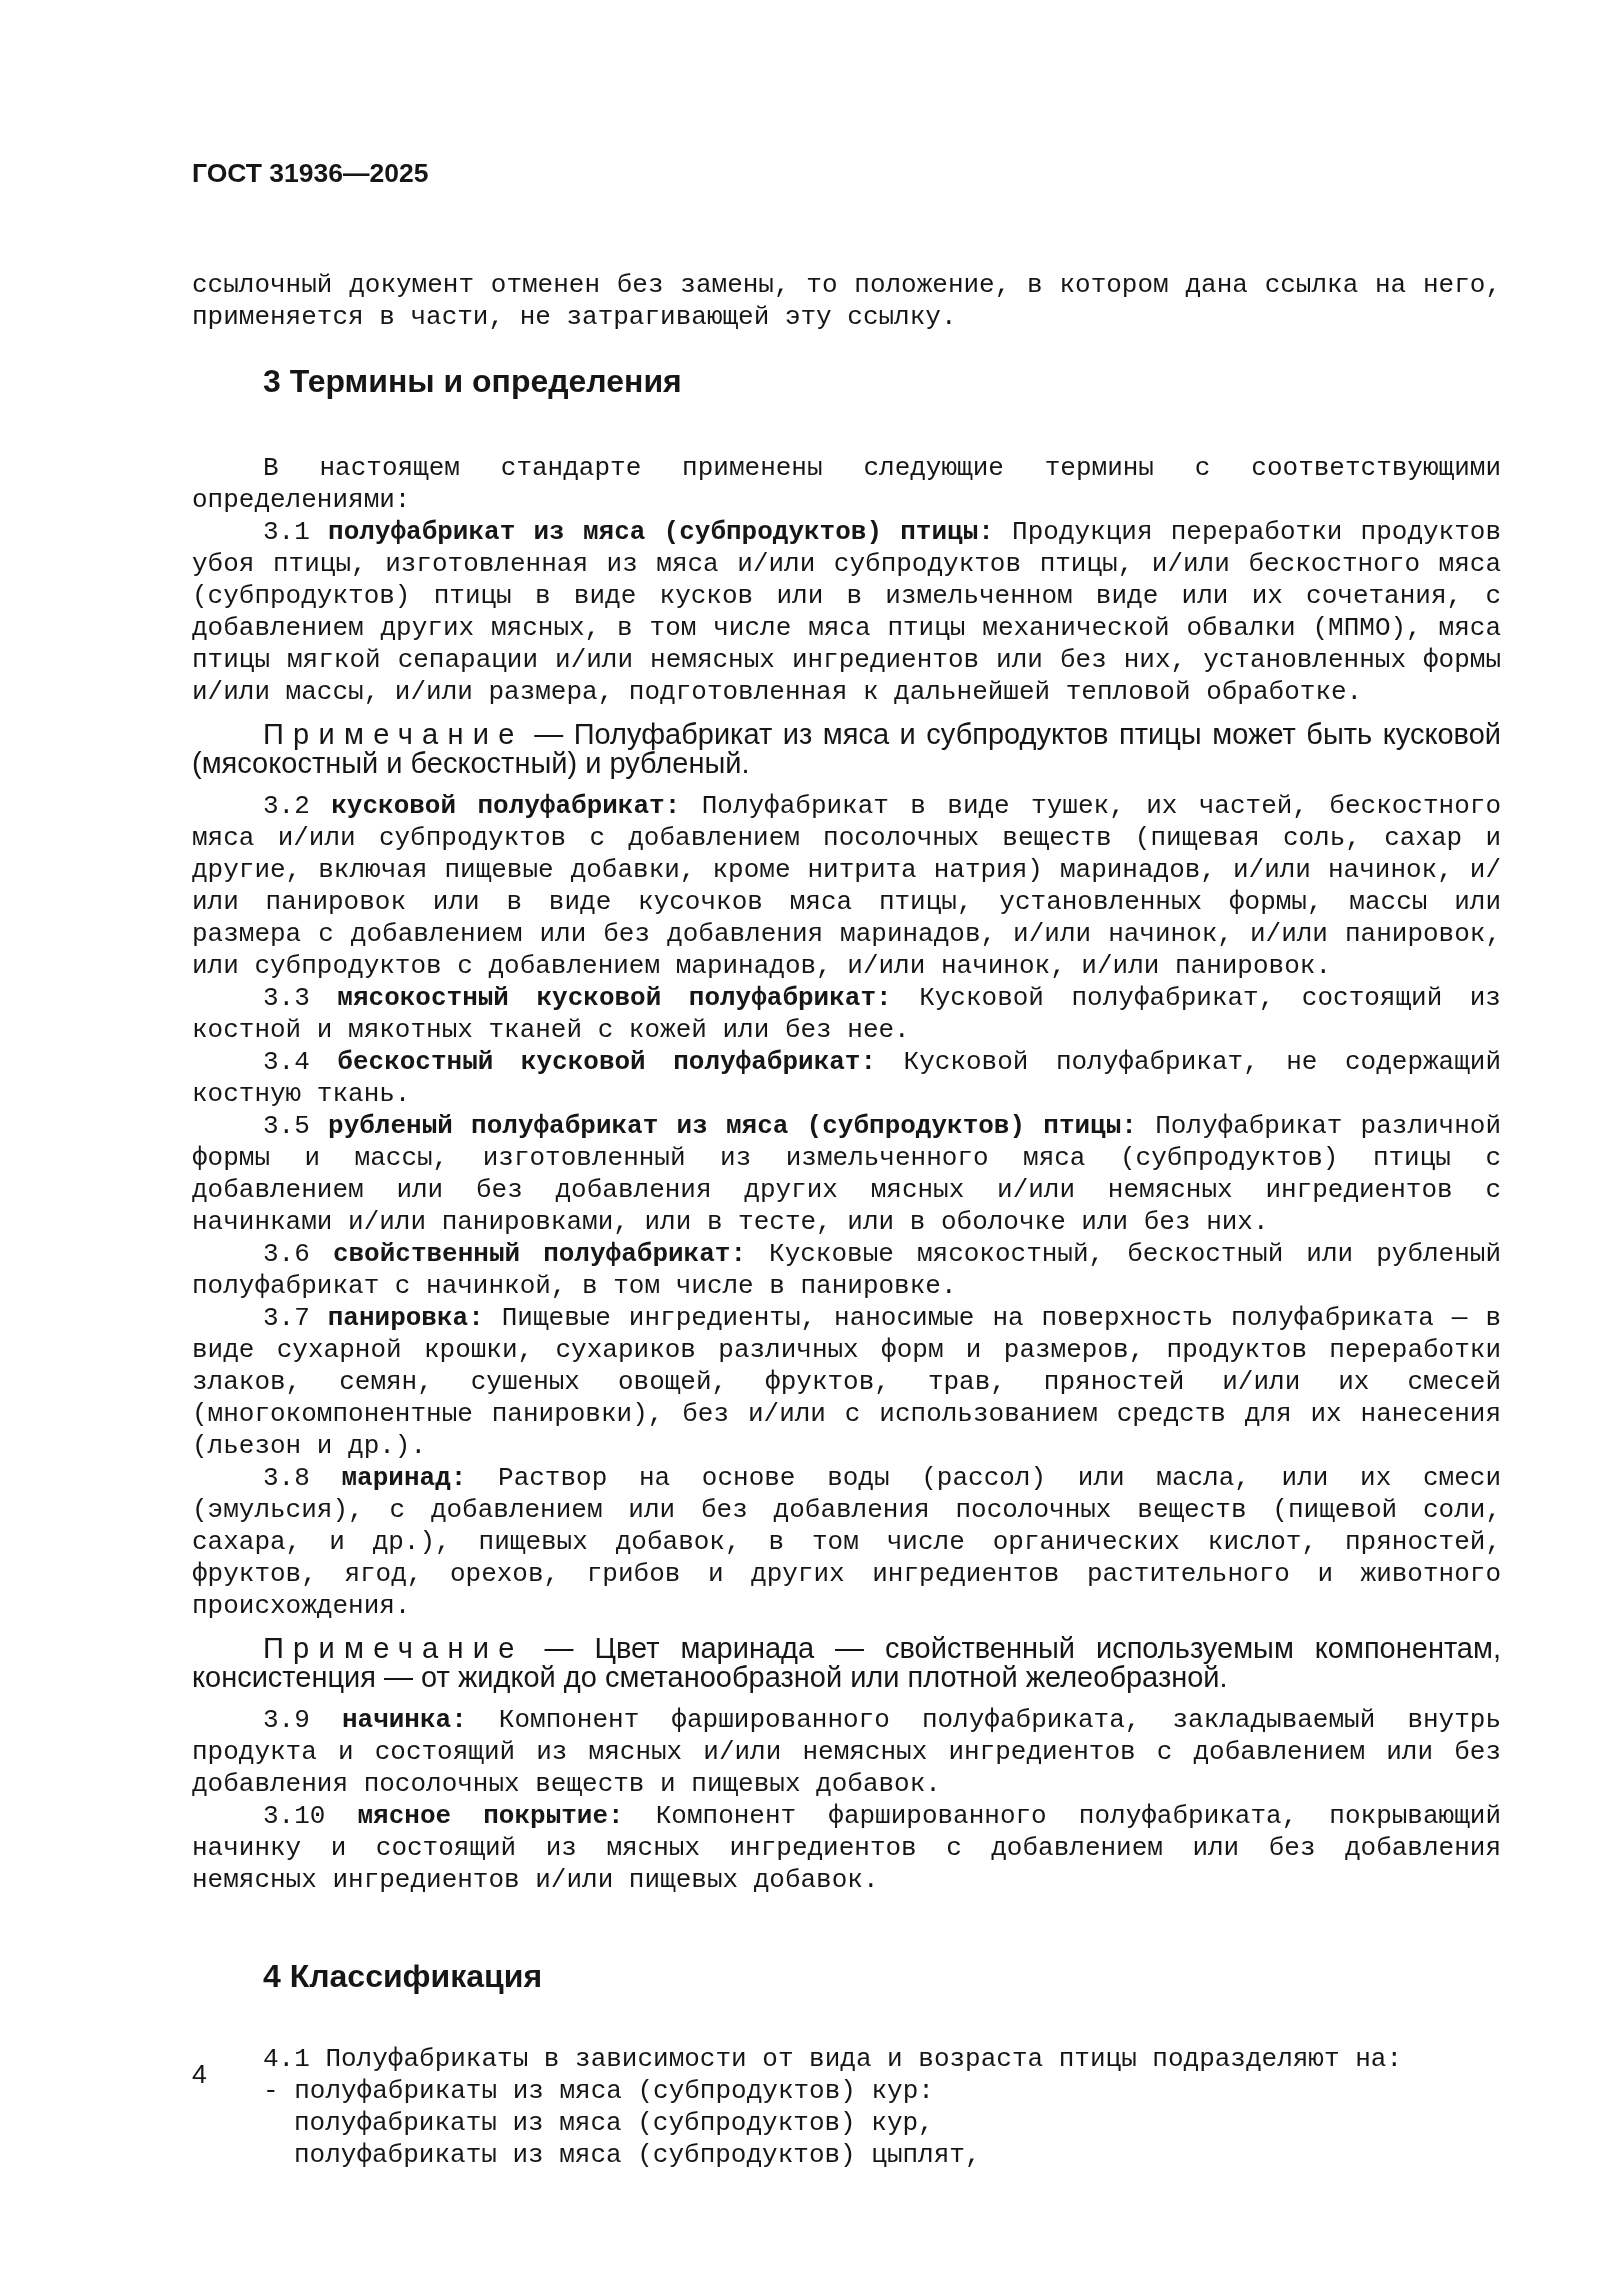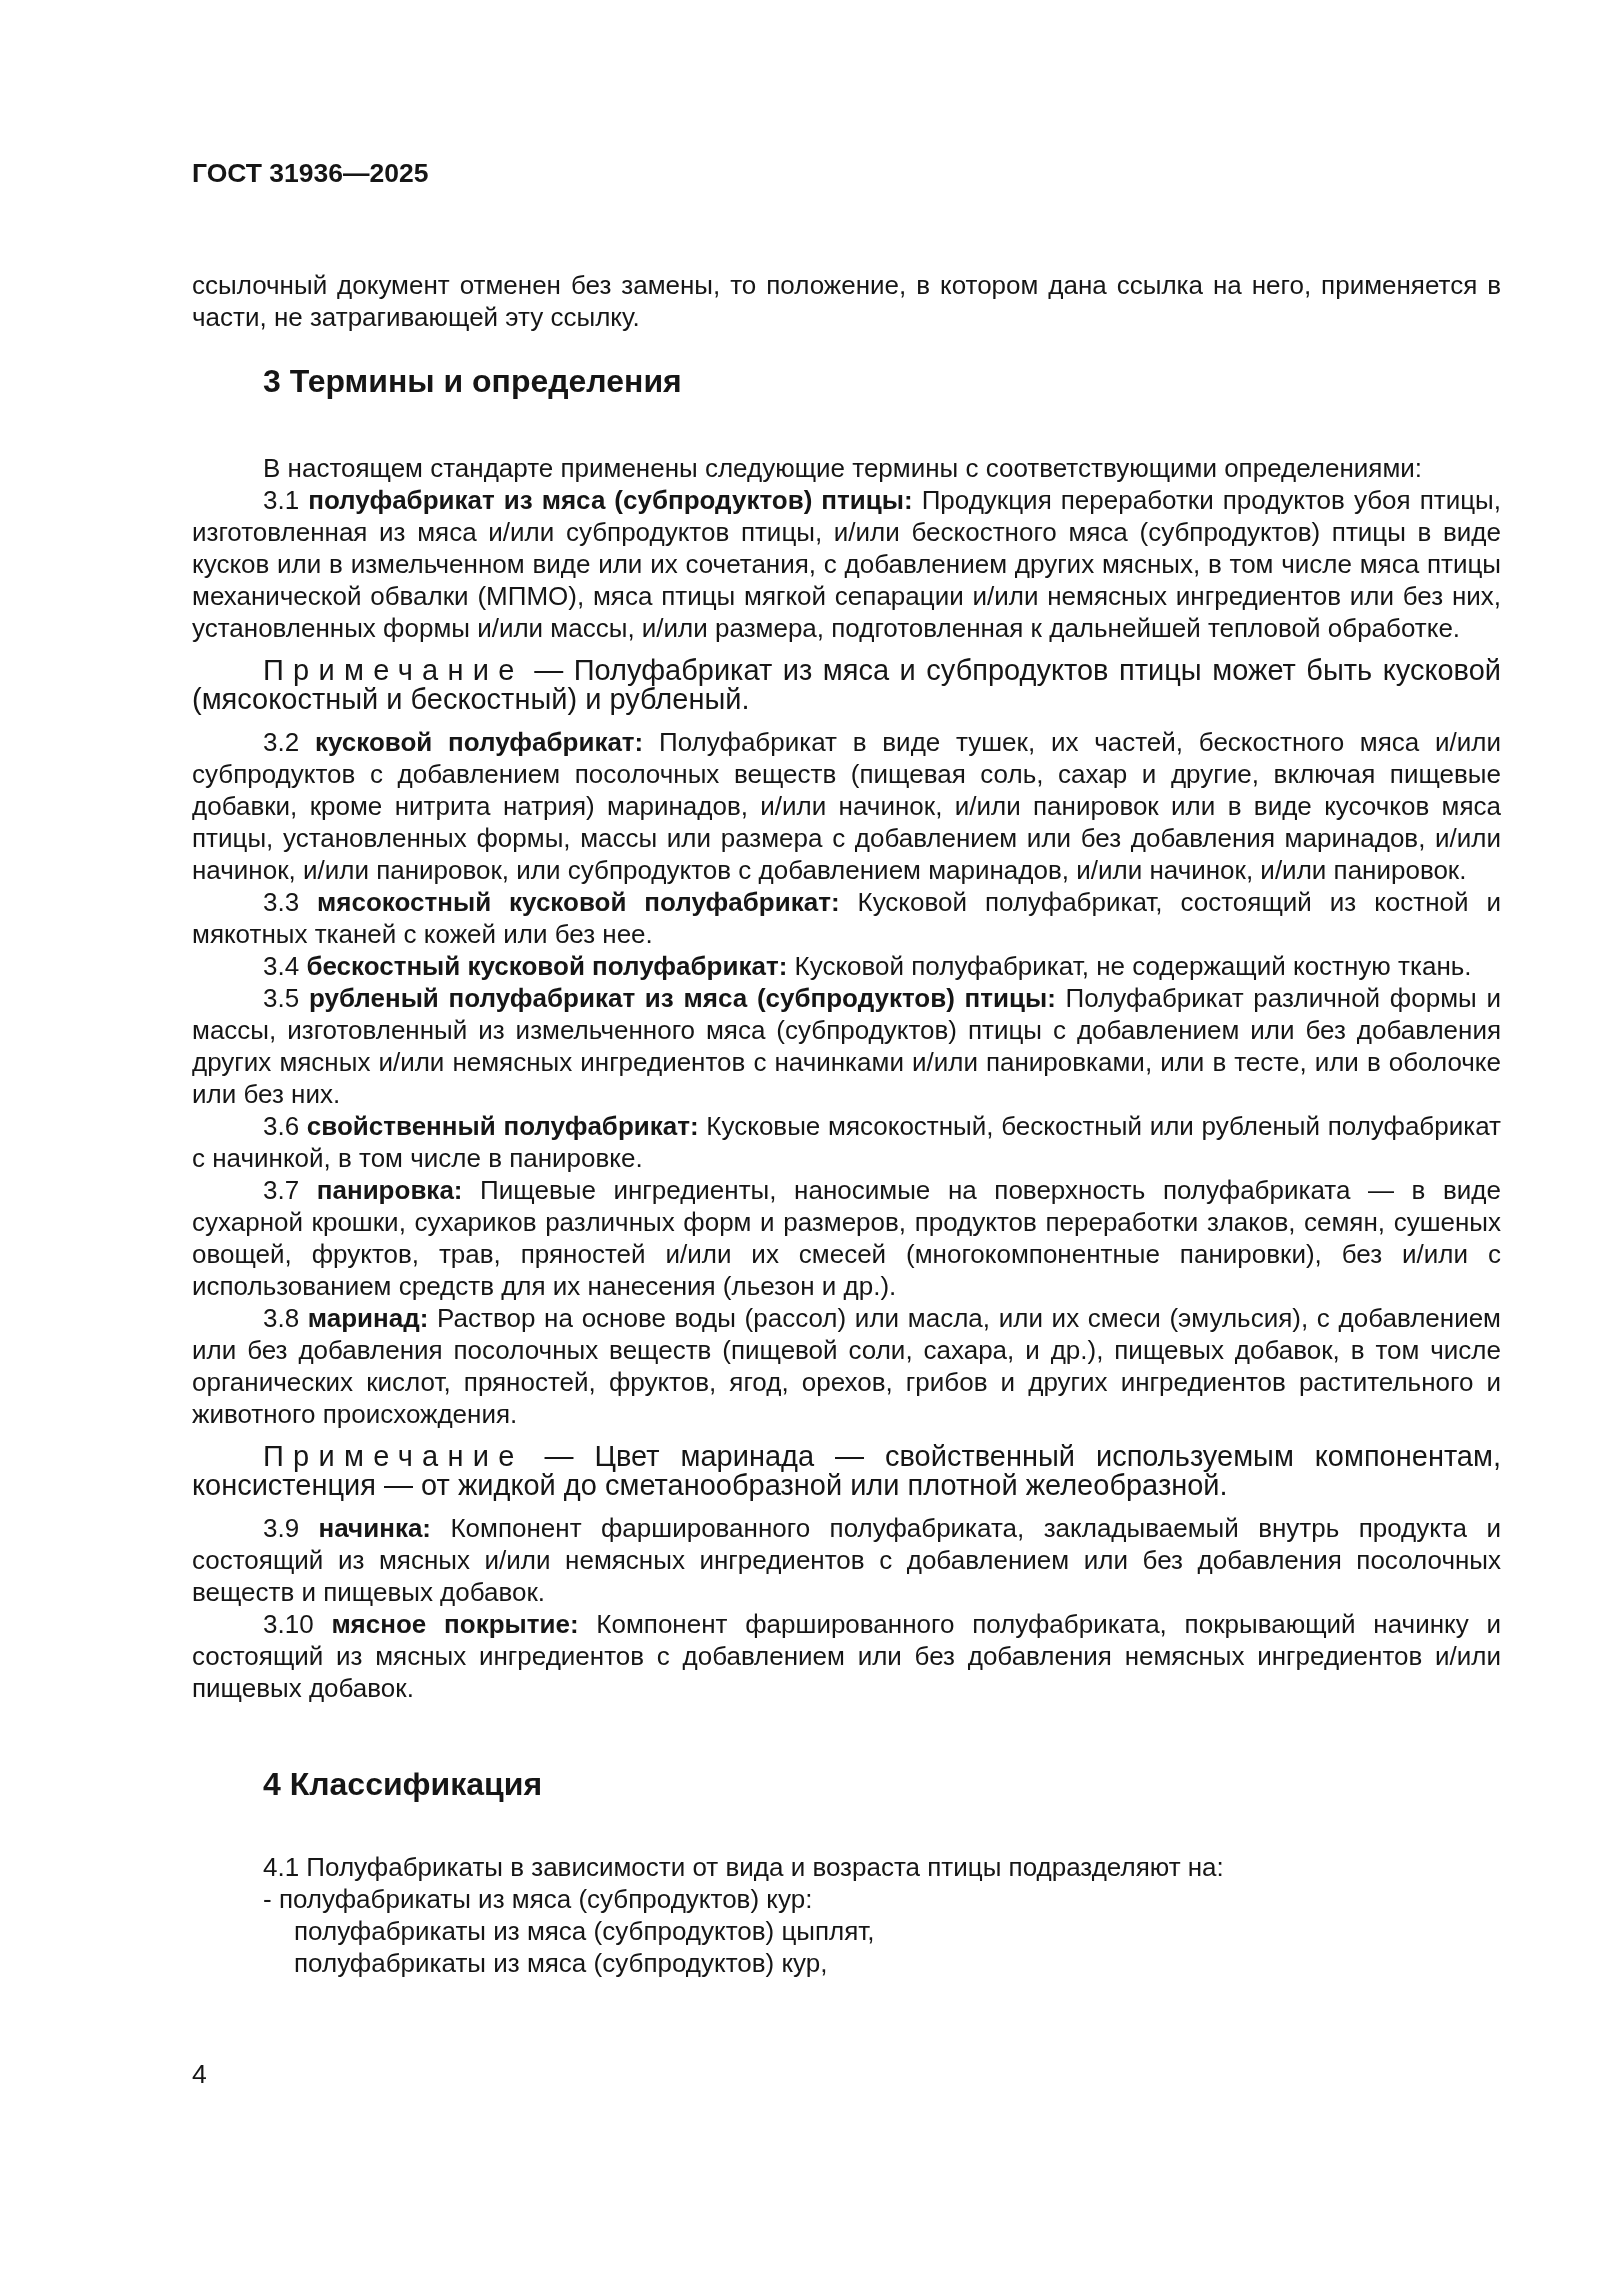--- a/index.html
+++ b/index.html
@@ -14,20 +14,21 @@
   .content { position: absolute; left: 192px; top: 10px; width: 1309px; }
 
   .doc-ref {
     margin-top: 147px;
     font-size: 26.5px; font-weight: bold; line-height: 32px;
   }
 
   .body-text {
     font-size: 26px; line-height: 32px;
     text-align: justify;
+    font-family: Liberation Mono, monospace;
   }
   p { margin: 0; }
   .intro { margin-top: 80px; }
 
   .section-heading {
     font-size: 32px; font-weight: bold; line-height: 39px;
     margin: 29px 0 51px 71px;
     text-align: left;
   }
   .section-heading--4 { margin-top: 61px; margin-bottom: 47px; }
@@ -86,20 +87,20 @@
 
     <p class="body-text para"><span>3.9 </span><span class="term-title">начинка:</span><span> Компонент фаршированного полуфабриката, закладываемый внутрь продукта и состоящий из мясных и/или немясных ингредиентов с добавлением или без добавления посолочных веществ и пищевых добавок.</span></p>
 
     <p class="body-text para"><span>3.10 </span><span class="term-title">мясное покрытие:</span><span> Компонент фаршированного полуфабриката, покрывающий начинку и состоящий из мясных ингредиентов с добавлением или без добавления немясных ингредиентов и/или пищевых добавок.</span></p>
 
     <div class="section-heading section-heading--4">4 Классификация</div>
 
     <p class="body-text para">4.1 Полуфабрикаты в зависимости от вида и возраста птицы подразделяют на:</p>
 
     <div class="body-text list-line">- полуфабрикаты из мяса (субпродуктов) кур:</div>
+    <div class="body-text list-line list-line--sub">полуфабрикаты из мяса (субпродуктов) кур,</div>
     <div class="body-text list-line list-line--sub">полуфабрикаты из мяса (субпродуктов) цыплят,</div>
-    <div class="body-text list-line list-line--sub">полуфабрикаты из мяса (субпродуктов) кур,</div>
 
   </div>
 
   <div class="page-number">4</div>
 </div>
 
 
 </body></html>

